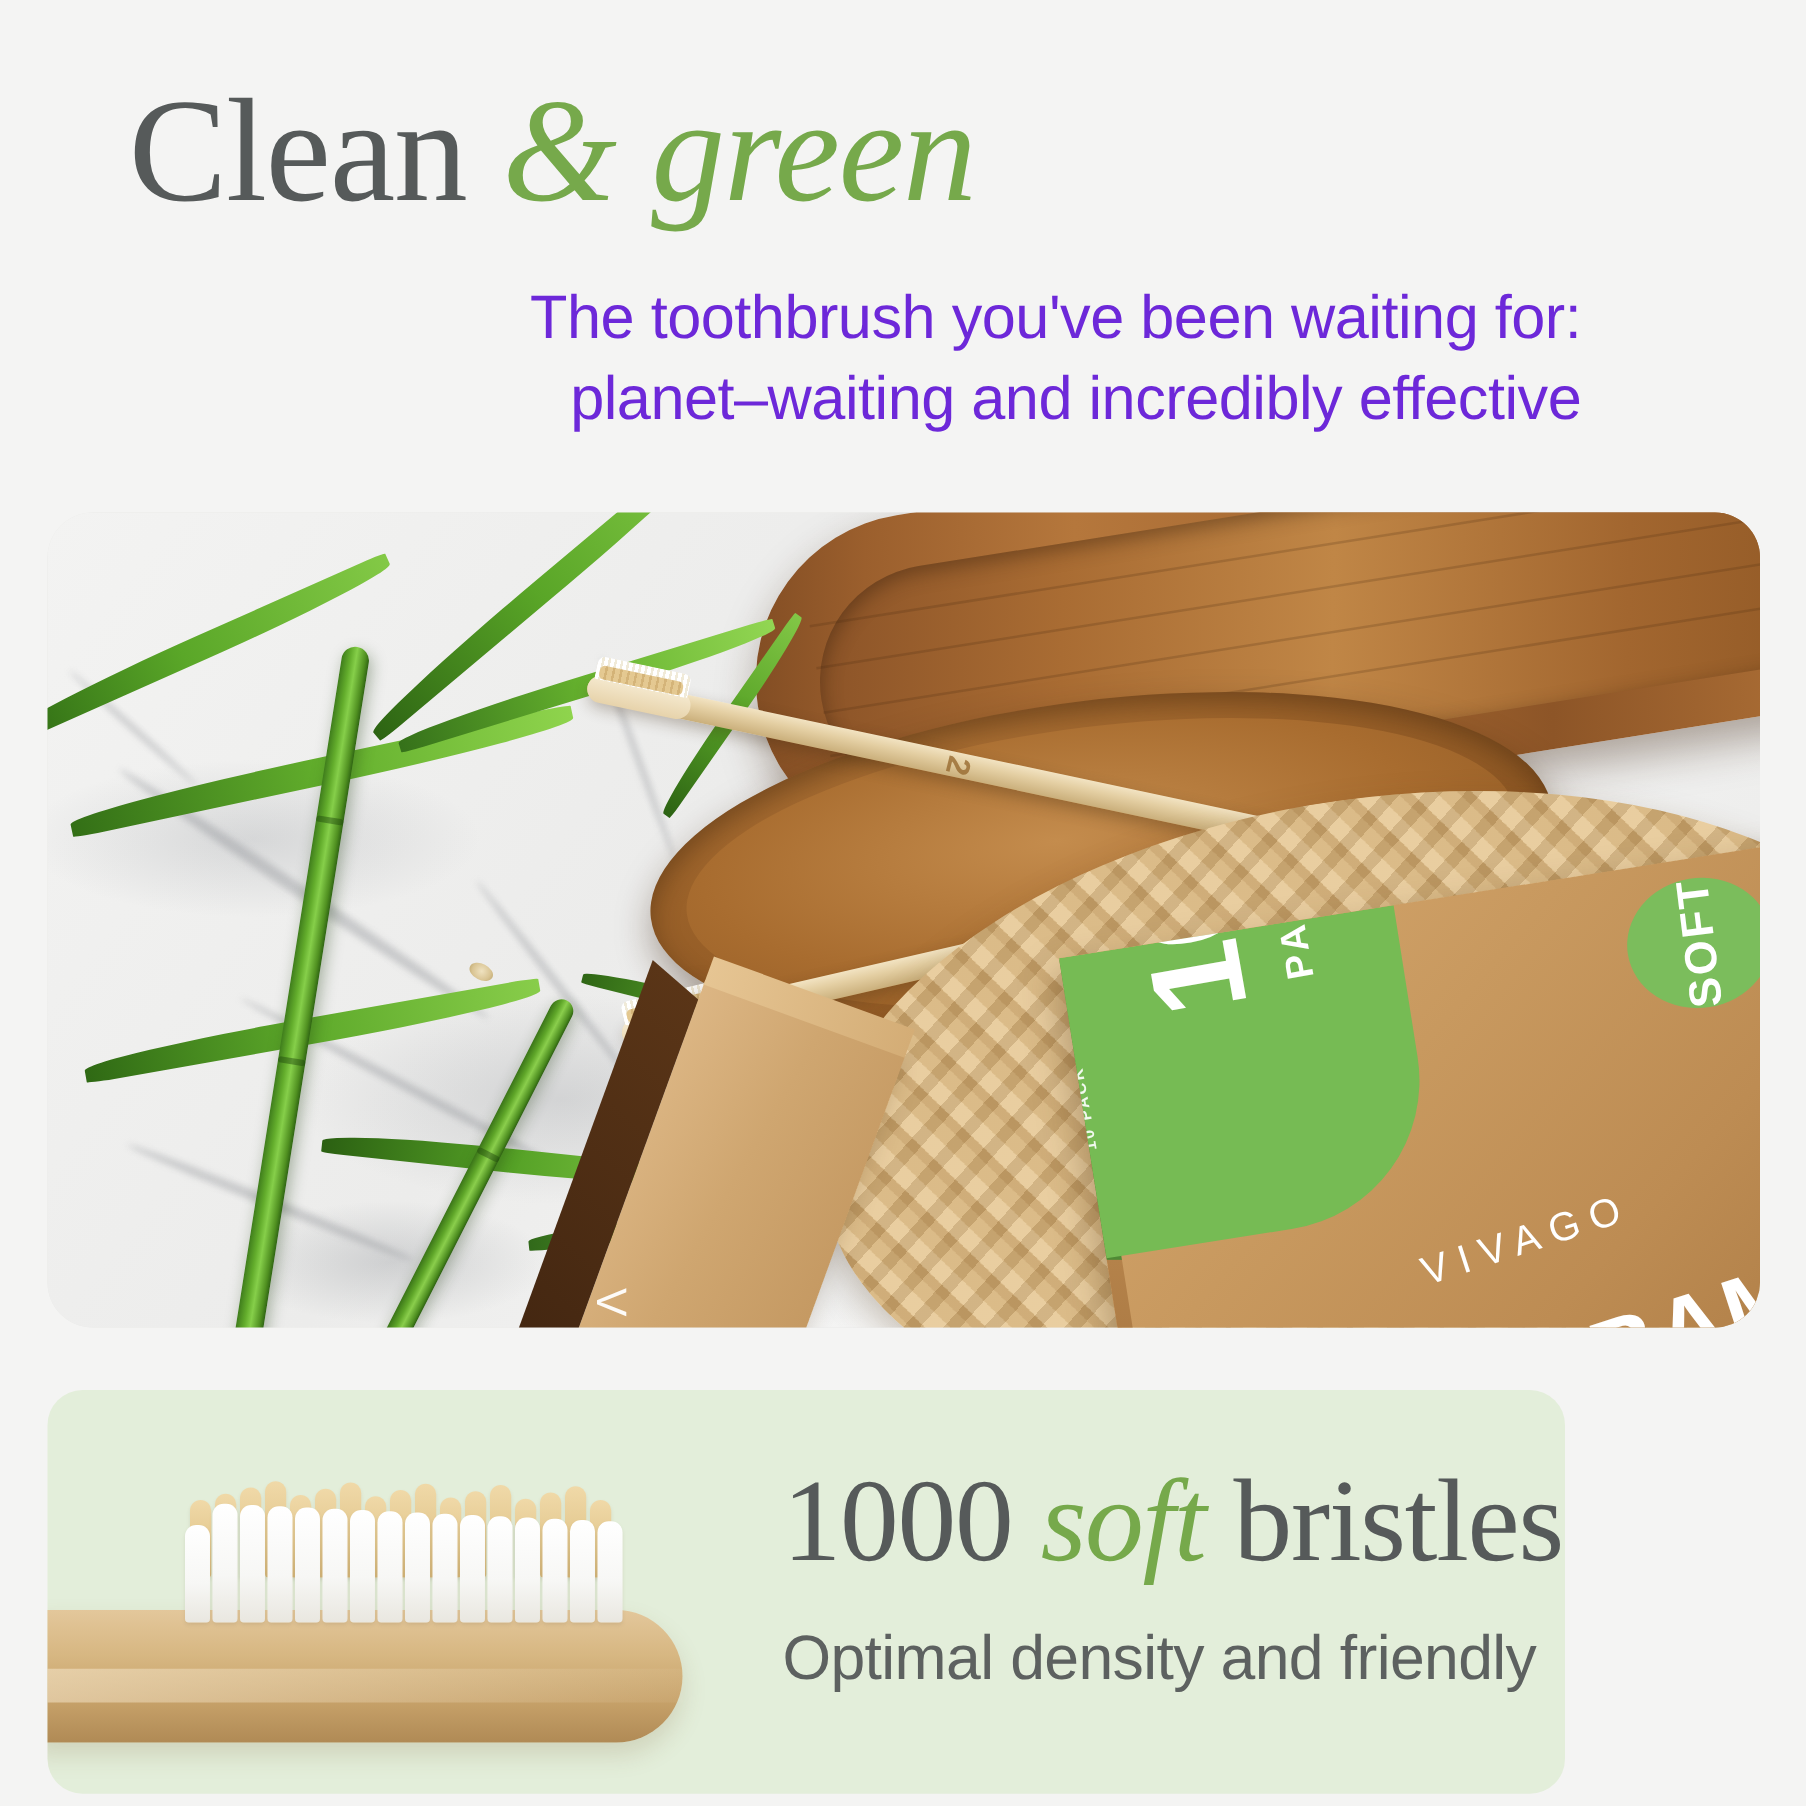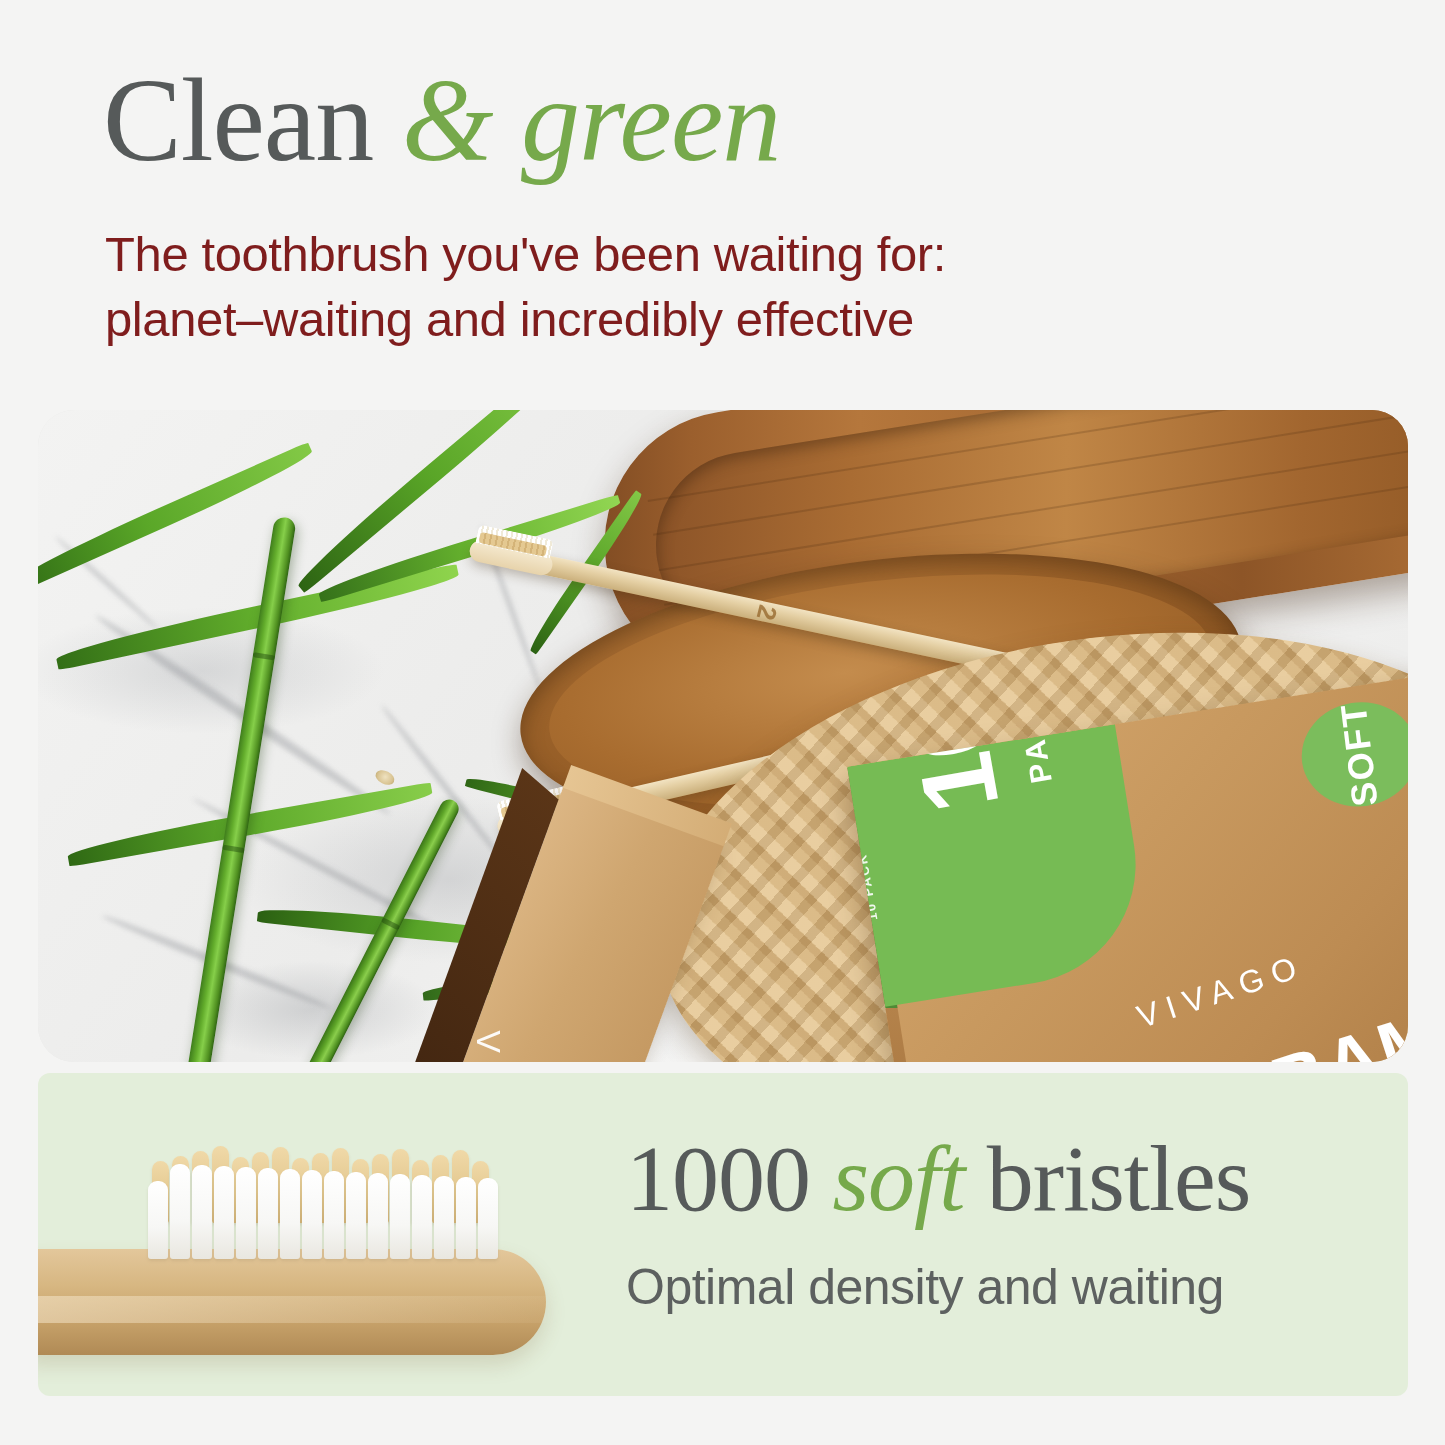--- a/index.html
+++ b/index.html
@@ -23,23 +23,24 @@
     color:#565a5a;
   }
   .headline .accent{
     color:#76a94b;
     font-style:italic;
   }
   .subheadline{
     position:absolute;left:105px;top:222px;
     font-family:"Liberation Sans", sans-serif;
     font-size:49px;line-height:1.32;
-    color:#7f1d1d;
+    color:#6d28d9;
     letter-spacing:-0.4px;
     width:1160px;
+    text-align:right;
   }
   .subheadline .l2{display:block;}
 
   
   .hero{
     position:absolute;left:38px;top:410px;
     width:1370px;height:652px;
     border-radius:36px;
     overflow:hidden;
     background:#e8e8e6;
@@ -251,23 +252,23 @@
   }
   .sleeve-brand{
     position:absolute;left:18%;top:62%;
     font-family:"Liberation Sans", sans-serif;
     font-size:34px;color:#fff;letter-spacing:7px;
     transform:rotate(70deg);transform-origin:left top;opacity:.95;
   }
 
   
   .feature{
-    position:absolute;left:38px;top:1073px;
-    width:1370px;height:323px;
-    border-radius:12px;
+    position:absolute;left:38px;top:1112px;
+    width:1214px;height:323px;
+    border-radius:28px;
     background:#e3eeda;
     overflow:hidden;
   }
   .brushhead-photo{
     position:absolute;left:-12px;top:18px;width:560px;height:300px;
   }
   .bh-handle{
     position:absolute;left:0;top:158px;width:520px;height:106px;
     border-radius:0 70px 70px 0;
     background:linear-gradient(180deg,#e3c79b 0%,#d7b782 34%,#c7a26a 68%,#b08a55 100%);
@@ -436,17 +437,17 @@
           <div class="tuft" style="left: 246px; bottom: 10px; height: 85px;"></div>
           <div class="tuft" style="left: 268px; bottom: 10px; height: 84px;"></div>
           <div class="tuft" style="left: 290px; bottom: 10px; height: 83px;"></div>
           <div class="tuft" style="left: 312px; bottom: 10px; height: 82px;"></div>
           <div class="tuft" style="left: 334px; bottom: 10px; height: 81px;"></div>
         </div>
     </div>
 
     <div class="feature-text">
       <div class="feature-title"><span>1000 </span><span class="accent">soft</span><span> bristles</span></div>
-      <div class="feature-sub">Optimal density and waiting</div>
+      <div class="feature-sub">Optimal density and friendly</div>
     </div>
   </div>
 
 </div>
 
 </body></html>

